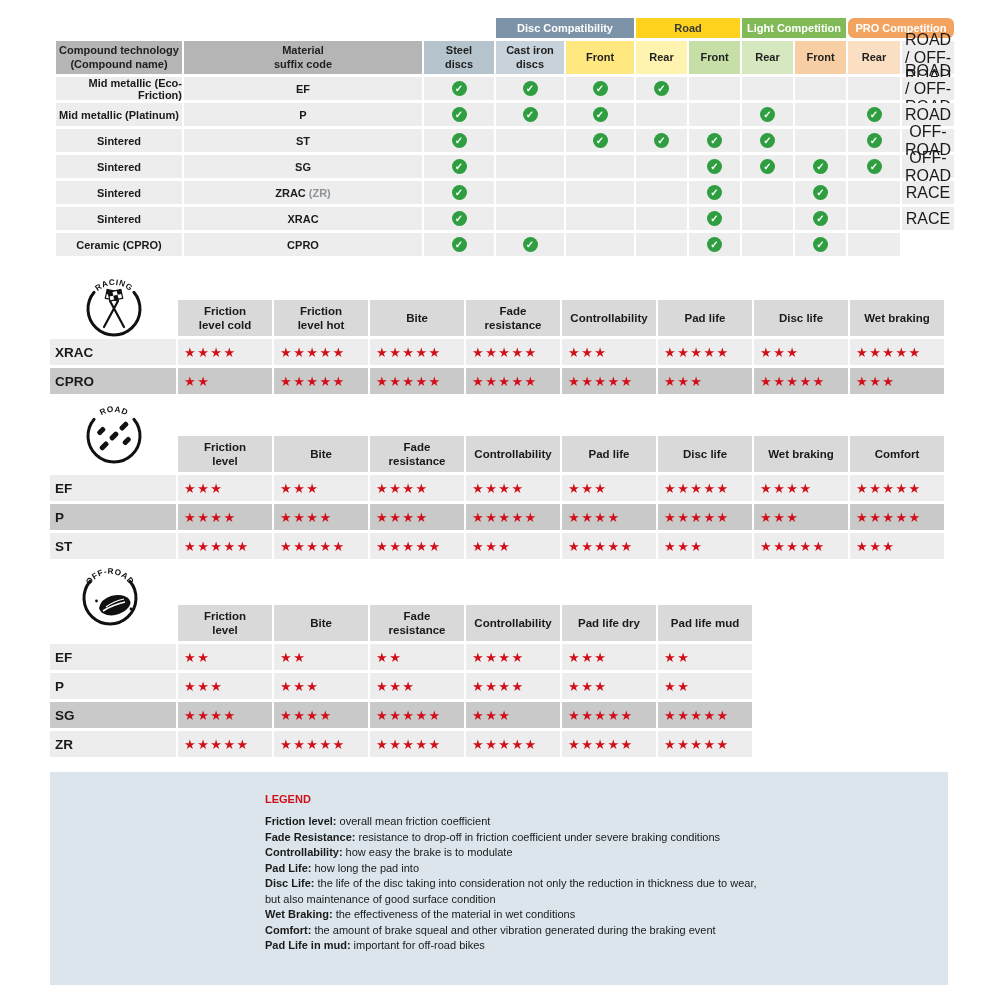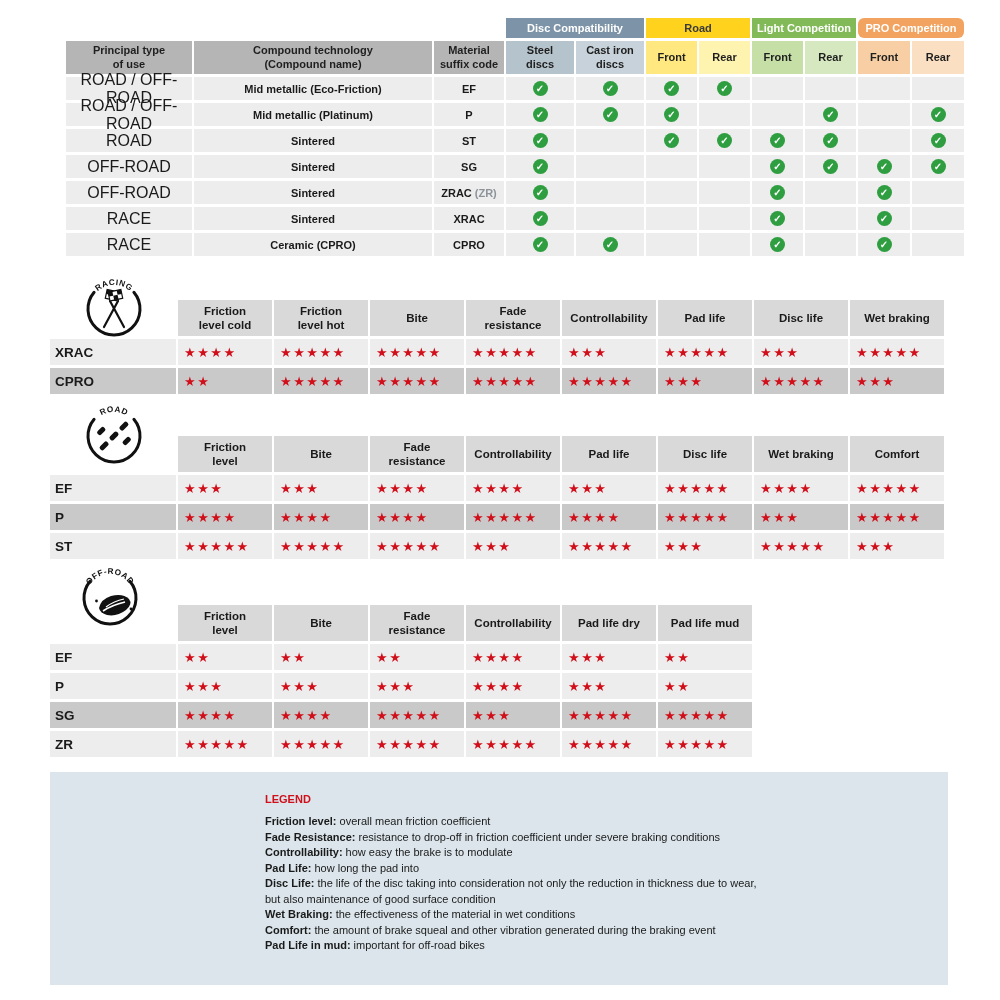--- a/index.html
+++ b/index.html
@@ -1,20 +1,20 @@
 <!DOCTYPE html>
 <html><head>
 <meta charset="utf-8">
 <style>
   html,body{margin:0;padding:0;background:#fff;}
   body{font-family:"Liberation Sans",sans-serif;color:#1a1a1a;}
   .page{position:relative;width:1000px;height:1000px;background:#fff;overflow:hidden;}
 
   
-  .compat-grid{position:absolute;left:66px;top:18px;display:grid;
+  .compat-grid{position:absolute;left:56px;top:18px;display:grid;
     grid-template-columns:126px 238px 70px 68px 68px 51px 51px 51px 51px 52px 52px;
     grid-template-rows:20px 33px repeat(7,23px);gap:3px 2px;}
   .spacer{grid-column:span 3;}
   .group{grid-column:span 2;display:flex;align-items:center;justify-content:center;font-size:11px;font-weight:bold;}
   .g-disc{background:#7d93a8;color:#fff;}
   .g-road{background:#ffd21e;color:#3a3a3a;}
   .g-light{background:#82ba58;color:#fff;}
   .g-pro{background:#f2a360;color:#fff;border-radius:6px;}
   .hcell{background:#b5b5b5;display:flex;align-items:center;justify-content:center;text-align:center;
     font-size:11px;font-weight:bold;white-space:pre-line;line-height:1.2;color:#1f1f1f;}
@@ -66,22 +66,20 @@
 
 <div class="page">
 
   <div class="compat-grid">
     <div class="spacer"></div>
     <div class="group g-disc">Disc Compatibility</div>
     <div class="group g-road">Road</div>
     <div class="group g-light">Light Competition</div>
     <div class="group g-pro">PRO Competition</div>
 
-    <div class="hcell">Principal type
-of use</div>
     <div class="hcell">Compound technology
 (Compound name)</div>
     <div class="hcell">Material
 suffix code</div>
     <div class="sub s-steel">Steel
 discs</div>
     <div class="sub s-cast">Cast iron
 discs</div>
     <div class="sub s-roadf">Front</div>
     <div class="sub s-roadr">Rear</div>

